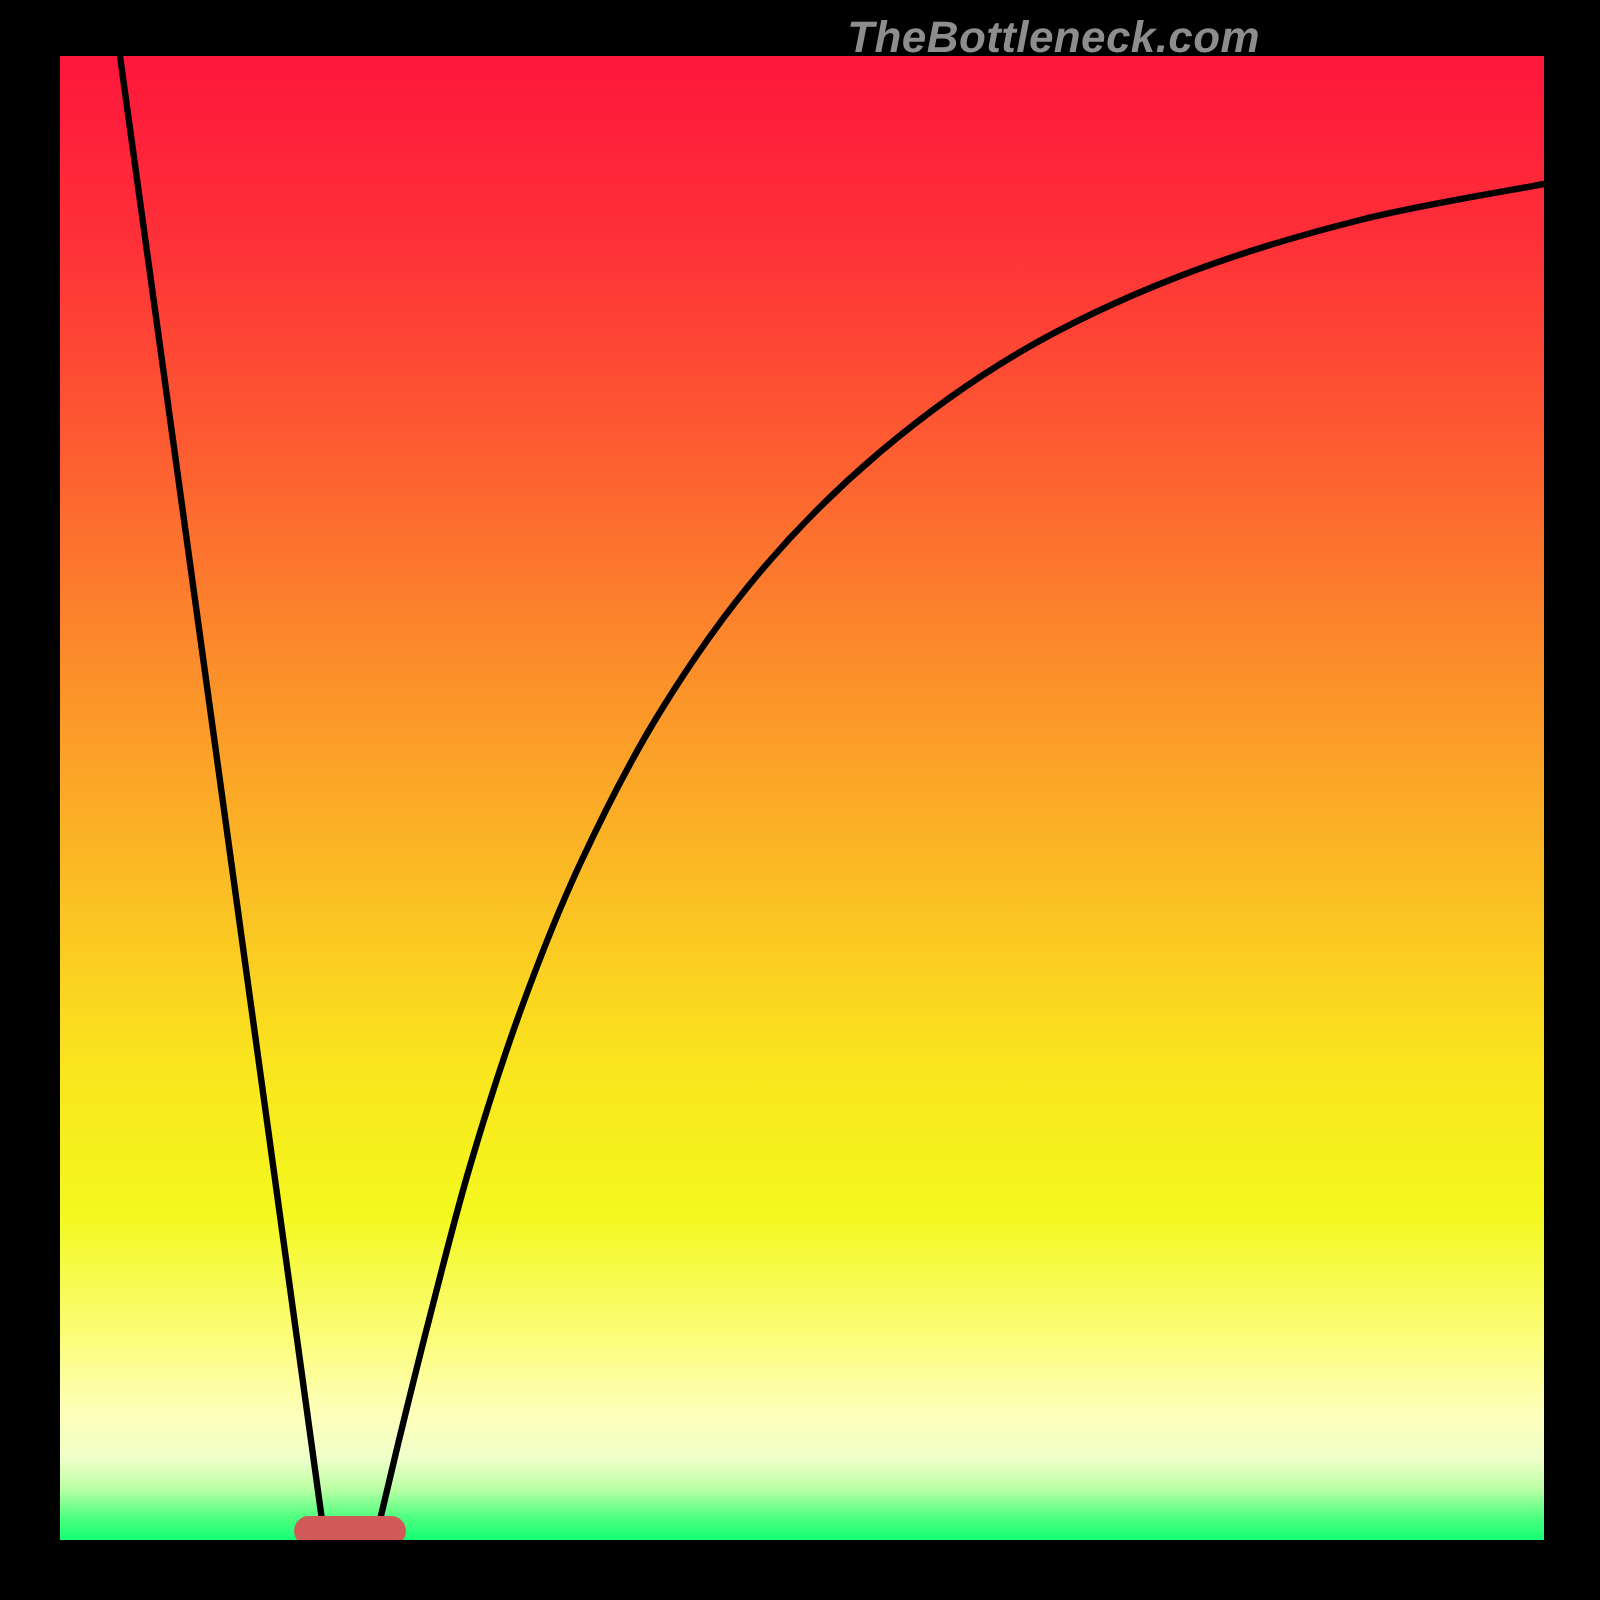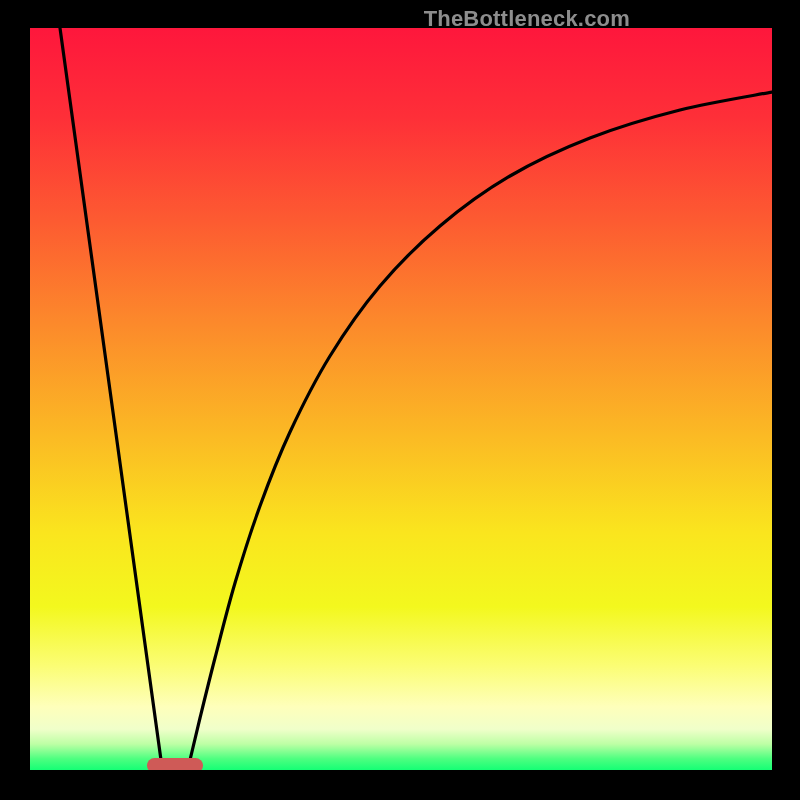--- a/index.html
+++ b/index.html
@@ -10,20 +10,21 @@
     overflow: hidden;
     background: #000;
   }
   .frame {
     position: absolute;
     left: 0;
     top: 0;
     width: 660px;
     height: 800px;
     background: #000;
+    font-style: italic;
   }
   .plot-area {
     position: absolute;
     left: 30px;
     top: 28px;
     width: 742px;
     height: 742px;
     overflow: hidden;
   }
   .gradient {

